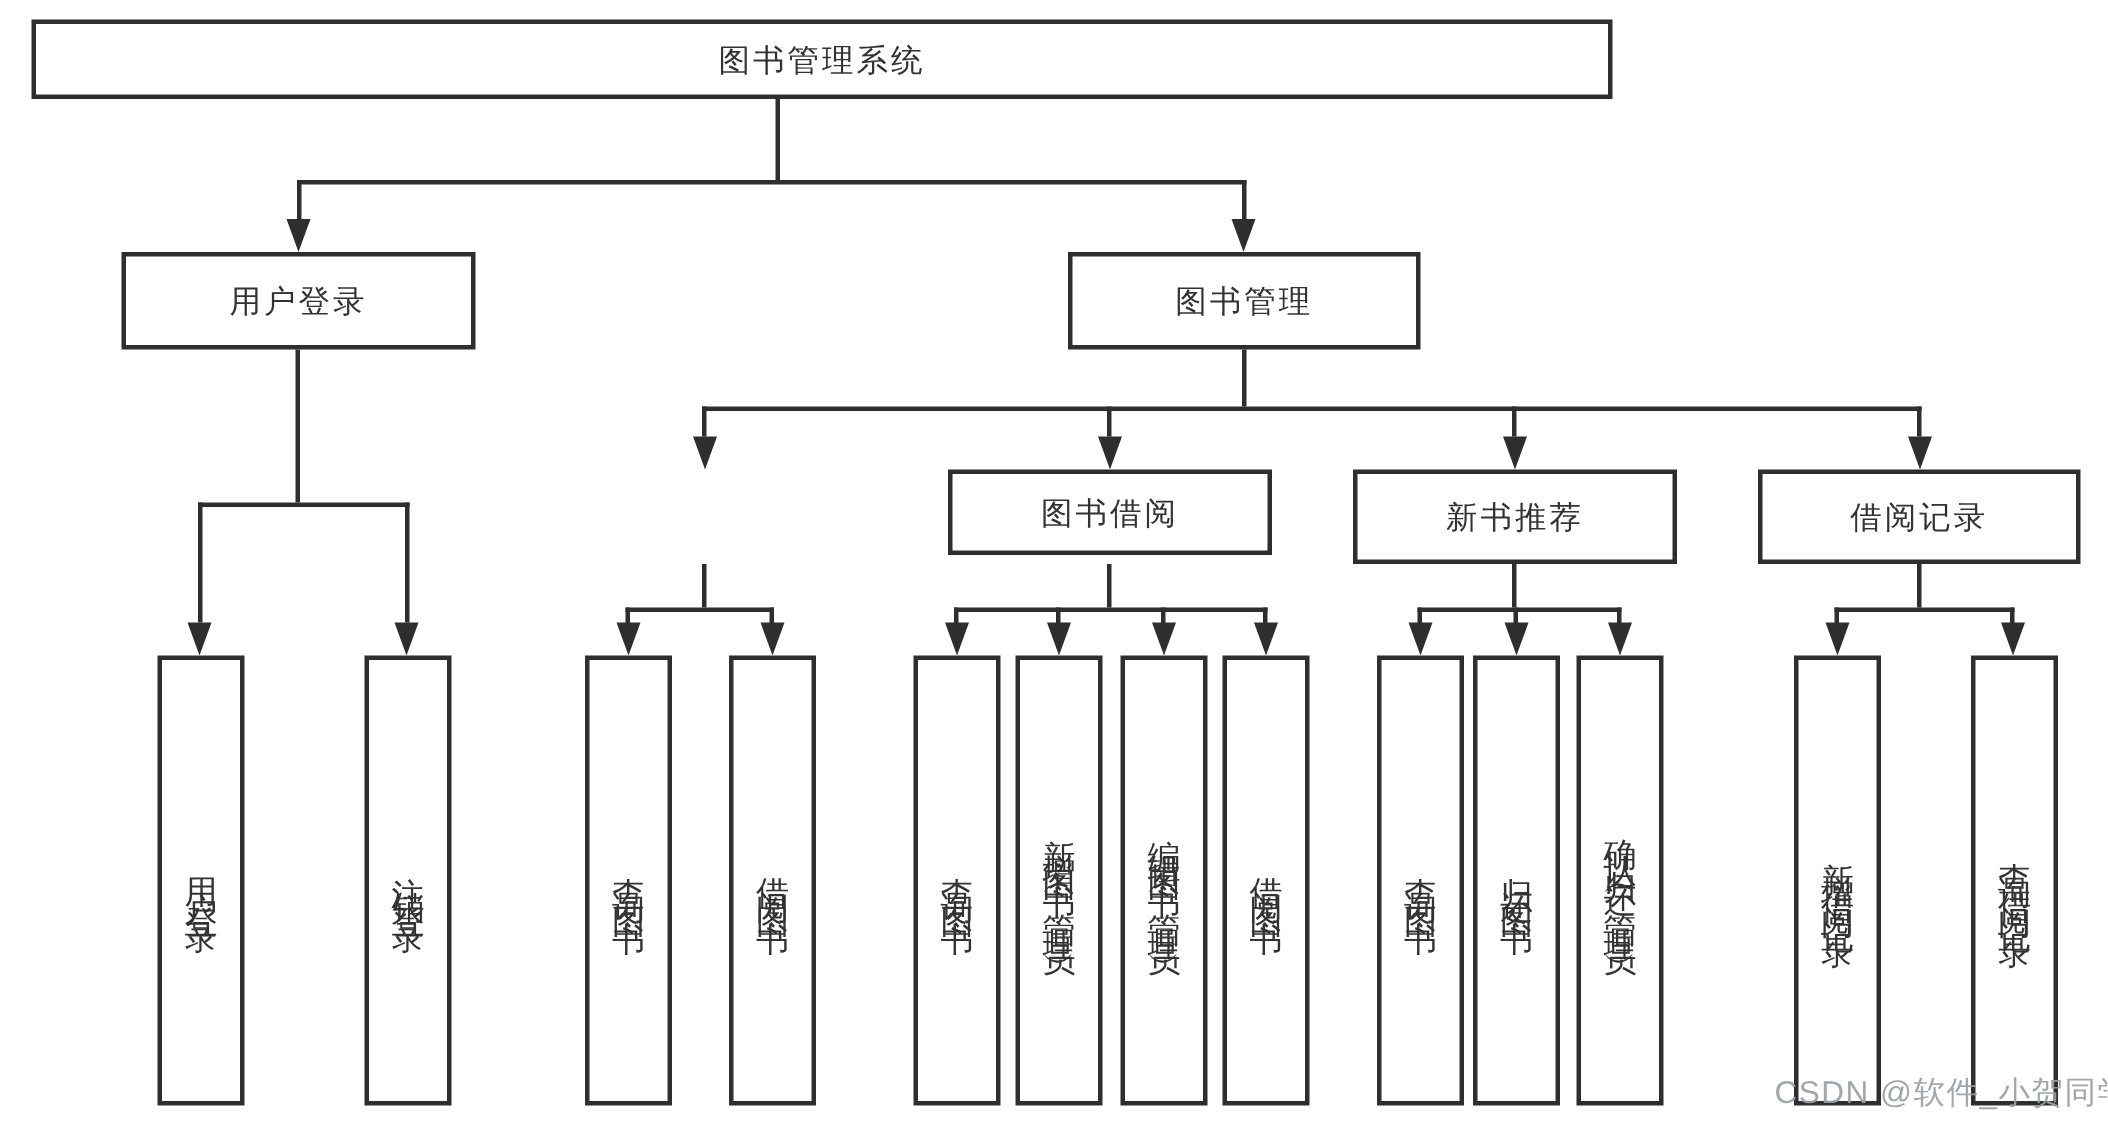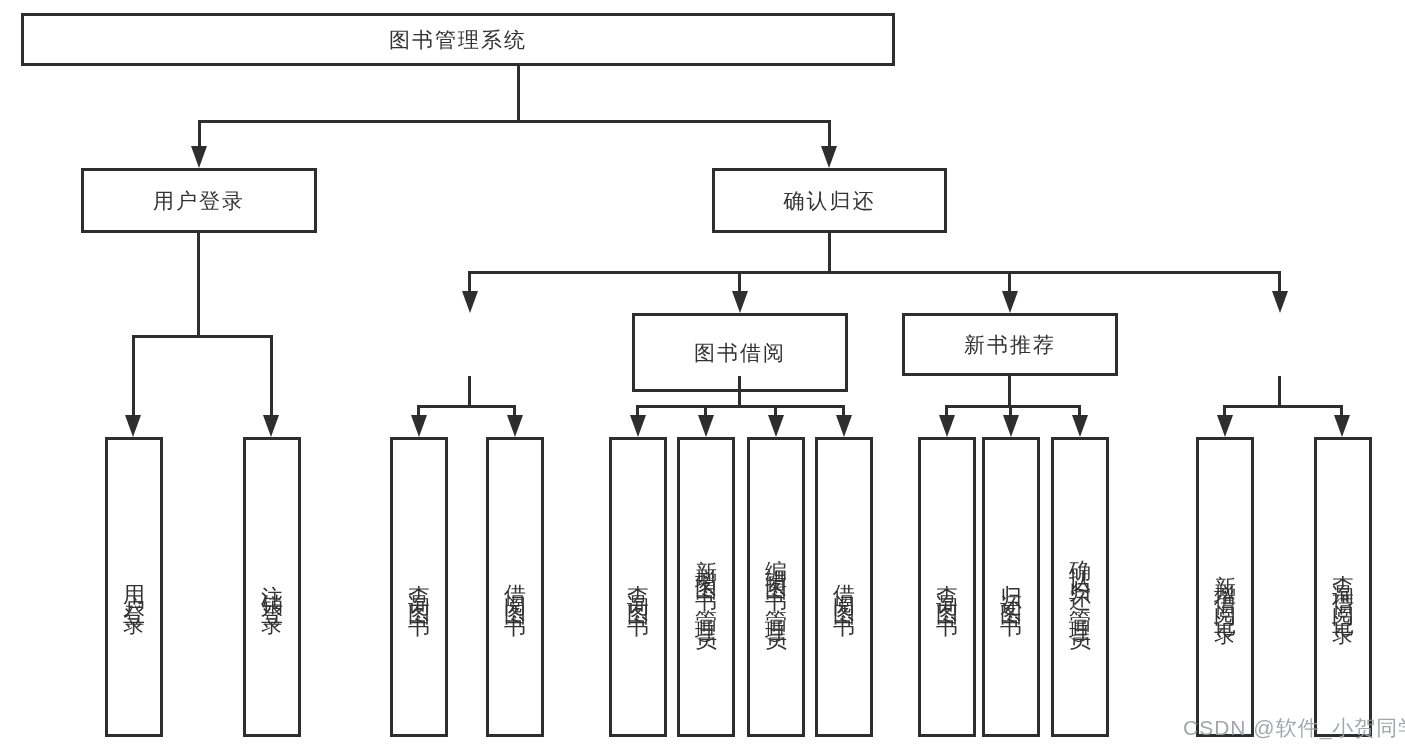--- a/index.html
+++ b/index.html
@@ -74,61 +74,64 @@
     opacity: 0.92;
     z-index: 10;
     white-space: nowrap;
   }
 </style>
 </head>
 <body>
 
 <div class="stage">
 
-  <div class="hbox" style="left:21px; top:13px; width:874px; height:53px;">
+  <div class="hbox" style="left:21px; top:13px; width:1054px; height:53px;">
     <span>图书管理系统</span>
   </div>
 
   <div class="line" style="left:517px; top:66px; width:3px; height:54px;"></div>
   <div class="line" style="left:198px; top:120px; width:633px; height:3px;"></div>
   <div class="line" style="left:198px; top:120px; width:3px; height:28px;"></div>
   <div class="arrow" style="left:191px; top:146px;"></div>
   <div class="line" style="left:828px; top:120px; width:3px; height:28px;"></div>
   <div class="arrow" style="left:821px; top:146px;"></div>
 
   <div class="hbox" style="left:81px; top:168px; width:236px; height:65px;">
     <span>用户登录</span>
   </div>
   <div class="hbox" style="left:712px; top:168px; width:235px; height:65px;">
-    <span>确认归还</span>
+    <span>图书管理</span>
   </div>
 
   <div class="line" style="left:197px; top:233px; width:3px; height:102px;"></div>
   <div class="line" style="left:132px; top:335px; width:141px; height:3px;"></div>
   <div class="line" style="left:132px; top:335px; width:3px; height:80px;"></div>
   <div class="arrow" style="left:125px; top:415px;"></div>
   <div class="line" style="left:270px; top:335px; width:3px; height:80px;"></div>
   <div class="arrow" style="left:263px; top:415px;"></div>
 
   <div class="line" style="left:828px; top:233px; width:3px; height:38px;"></div>
   <div class="line" style="left:468px; top:271px; width:813px; height:3px;"></div>
   <div class="line" style="left:468px; top:271px; width:3px; height:20px;"></div>
   <div class="arrow" style="left:462px; top:291px;"></div>
   <div class="line" style="left:738px; top:271px; width:3px; height:20px;"></div>
   <div class="arrow" style="left:732px; top:291px;"></div>
   <div class="line" style="left:1008px; top:271px; width:3px; height:20px;"></div>
   <div class="arrow" style="left:1002px; top:291px;"></div>
   <div class="line" style="left:1278px; top:271px; width:3px; height:20px;"></div>
   <div class="arrow" style="left:1272px; top:291px;"></div>
 
-  <div class="hbox" style="left:632px; top:313px; width:216px; height:79px;">
+  <div class="hbox" style="left:632px; top:313px; width:216px; height:57px;">
     <span>图书借阅</span>
   </div>
   <div class="hbox" style="left:902px; top:313px; width:216px; height:63px;">
     <span>新书推荐</span>
+  </div>
+  <div class="hbox" style="left:1172px; top:313px; width:215px; height:63px;">
+    <span>借阅记录</span>
   </div>
 
   <div class="line" style="left:468px; top:376px; width:3px; height:29px;"></div>
   <div class="line" style="left:417px; top:405px; width:99px; height:3px;"></div>
   <div class="line" style="left:417px; top:405px; width:3px; height:12px;"></div>
   <div class="arrow" style="left:411px; top:415px;"></div>
   <div class="line" style="left:513px; top:405px; width:3px; height:12px;"></div>
   <div class="arrow" style="left:507px; top:415px;"></div>
 
   <div class="line" style="left:738px; top:376px; width:3px; height:29px;"></div>

